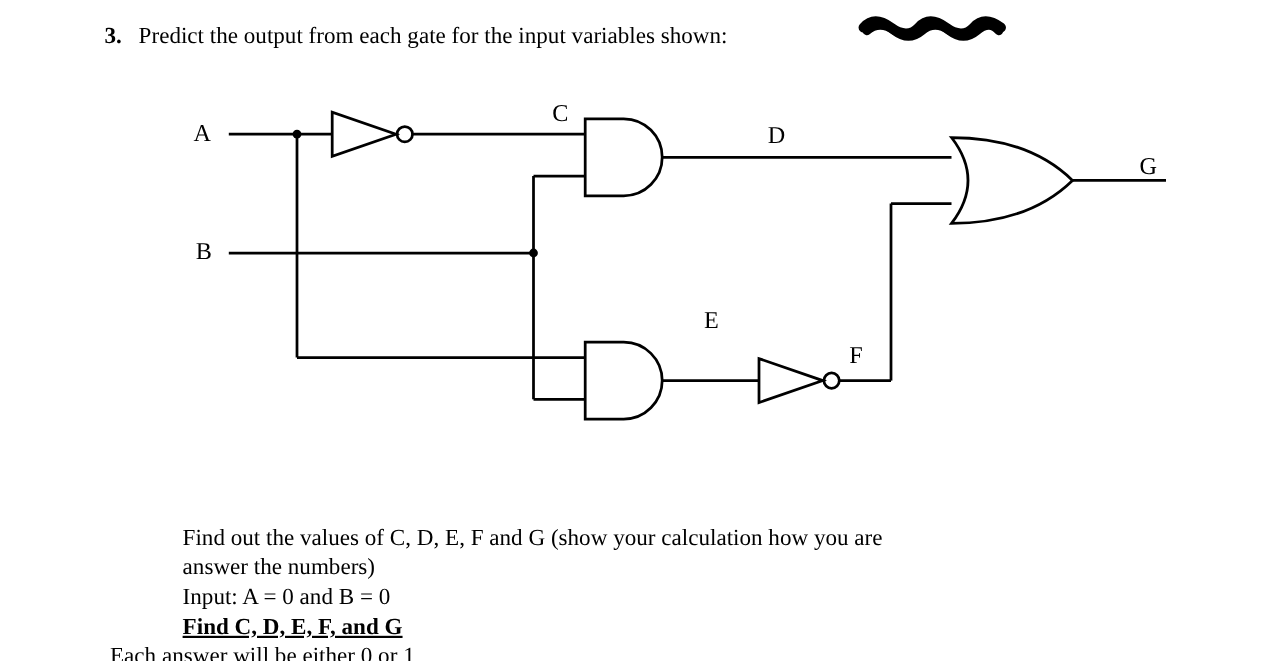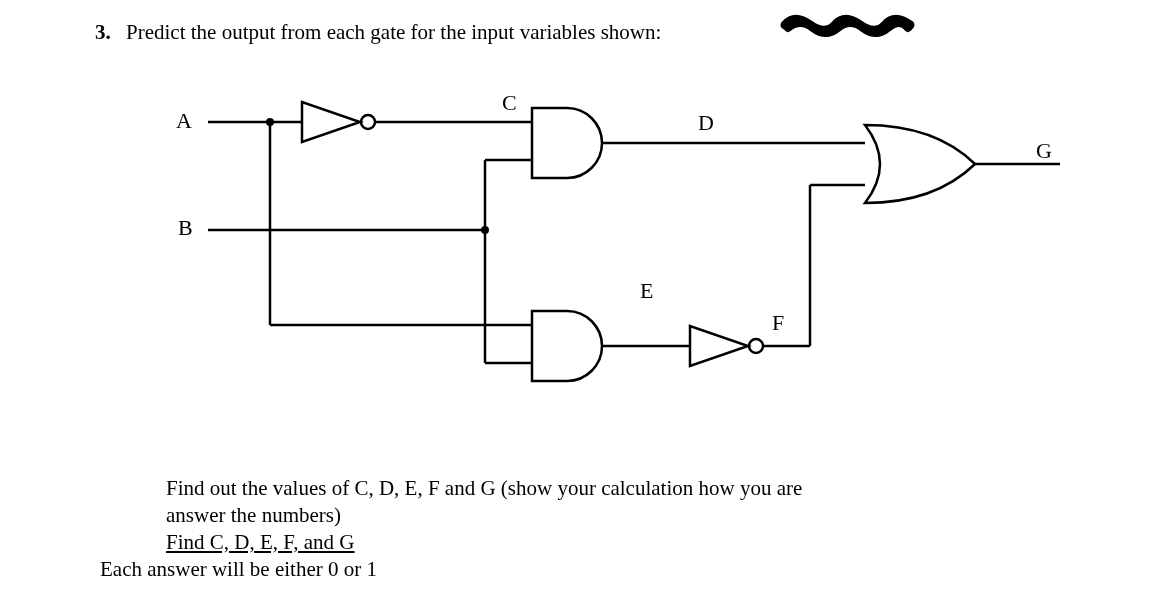--- a/index.html
+++ b/index.html
@@ -46,20 +46,21 @@
   }
   .instructions {
     position: absolute;
     left: 166px;
     top: 475px;
     font-size: 21px;
     line-height: 1.28;
   }
   .instructions .u {
     text-decoration: underline;
+    font-weight: bold;
   }
   .bold {
     font-weight: normal;
   }
   .bold-line {
     margin-left: -66px;
   }
 </style>
 </head>
 <body>
@@ -128,17 +129,18 @@
     <span class="lbl" style="left:352px; top:2px;">C</span>
     <span class="lbl" style="left:548px; top:22px;">D</span>
     <span class="lbl" style="left:490px; top:190px;">E</span>
     <span class="lbl" style="left:622px; top:222px;">F</span>
     <span class="lbl" style="left:886px; top:50px;">G</span>
   </div>
 
   <div class="instructions">
     <div>Find out the values of C, D, E, F and G (show your calculation how you are</div>
     <div>answer the numbers)</div>
+    <div>Input: A = 0 and B = 0</div>
     <div class="u">Find C, D, E, F, and G</div>
     <div class="bold bold-line">Each answer will be either 0 or 1</div>
   </div>
 
 </div>
 
 </body></html>

